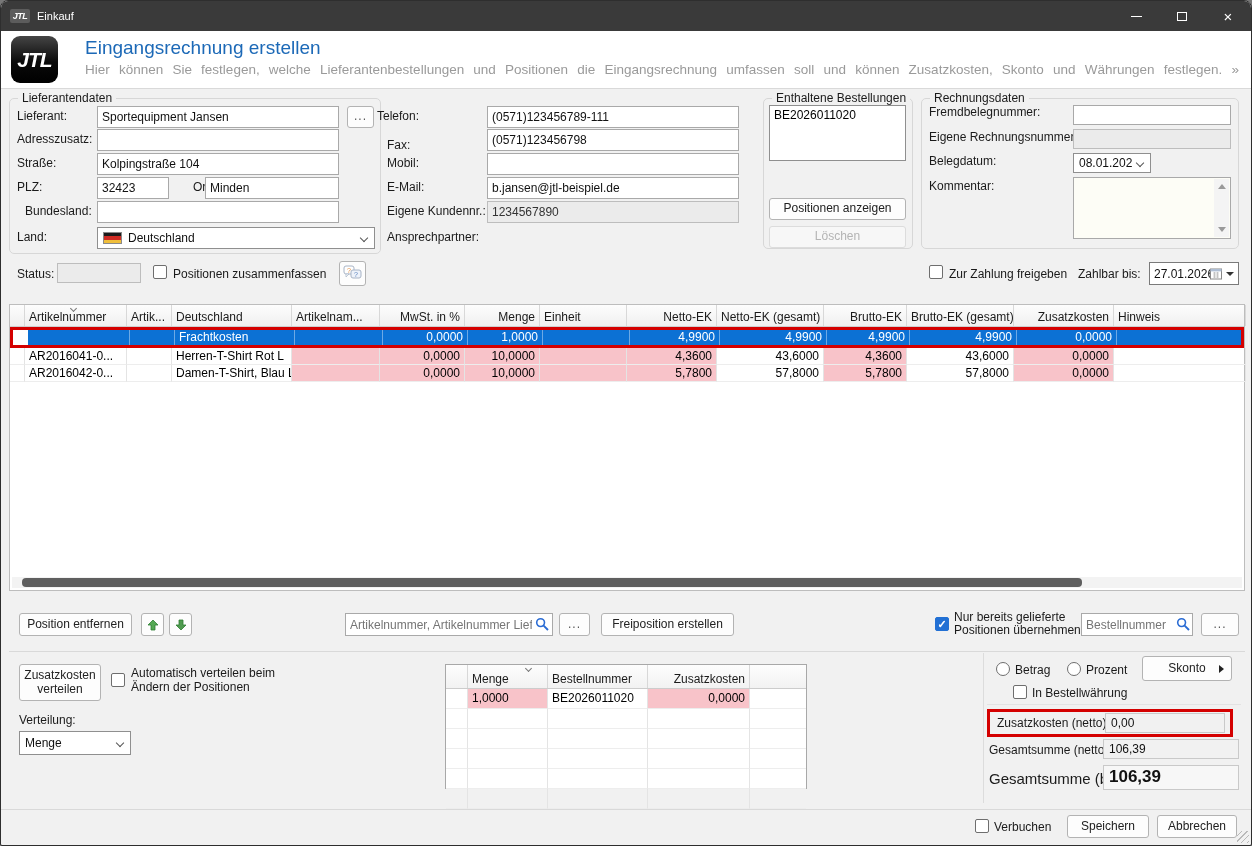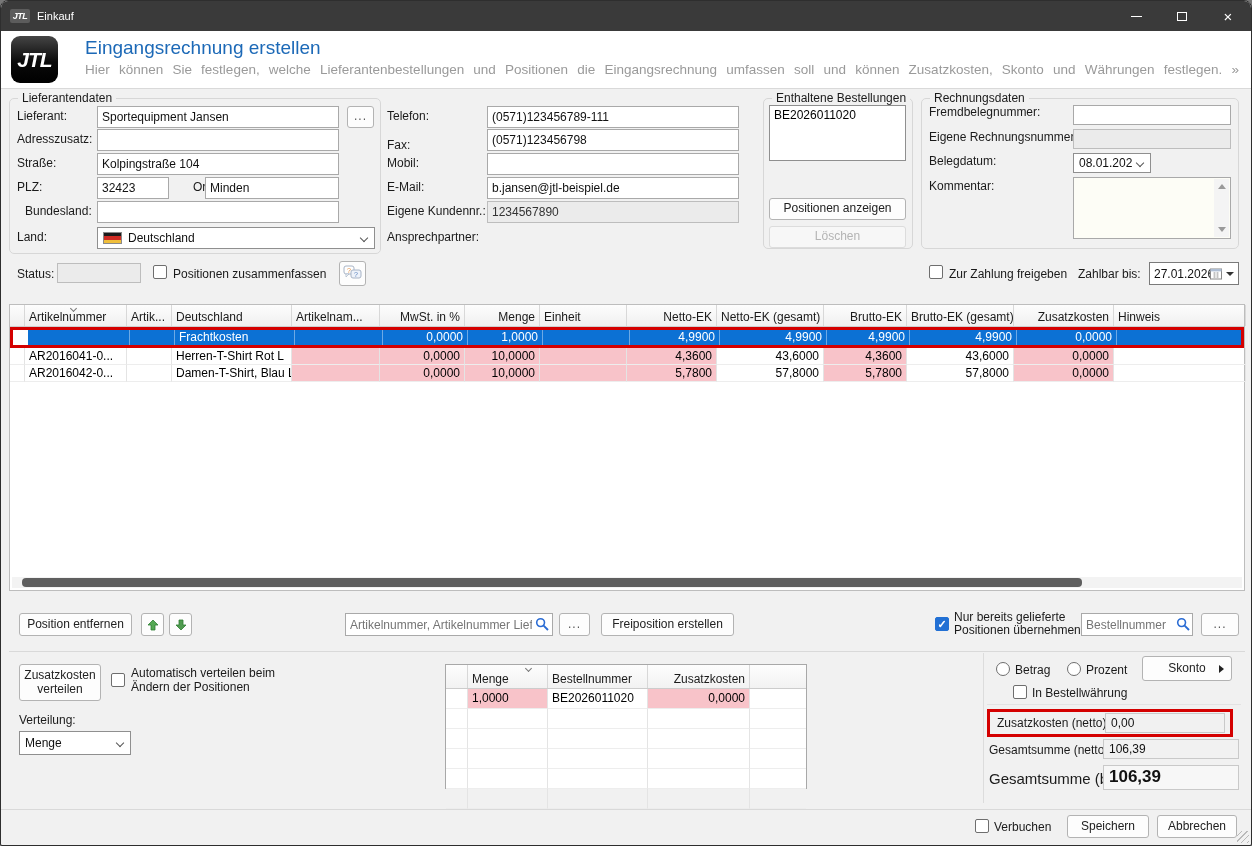--- a/index.html
+++ b/index.html
@@ -133,21 +133,21 @@
   <span class="lbl" style="left:192px;top:179px;">Ort:</span>
   <input class="fld" style="left: 204px; top: 176px; width: 134px;" value="Minden">
   <span class="lbl" style="left:24px;top:203px;">Bundesland:</span>
   <input class="fld" style="left: 96px; top: 200px; width: 242px;" value="">
   <span class="lbl" style="left:16px;top:229px;">Land:</span>
   <div class="combo" style="left:96px;top:226px;width:278px;">
     <span class="flag"></span><span>Deutschland</span>
     <i class="chev"></i>
   </div>
 
-  <span class="lbl" style="left:386px;top:108px;">Telefon:</span>
+  <span class="lbl" style="left:376px;top:108px;">Telefon:</span>
   <input class="fld" style="left: 486px; top: 105px; width: 252px;" value="(0571)123456789-111">
   <span class="lbl" style="left:386px;top:131px;margin-top:6px;">Fax:</span>
   <input class="fld" style="left: 486px; top: 128px; width: 252px;" value="(0571)123456798">
   <span class="lbl" style="left:386px;top:155px;">Mobil:</span>
   <input class="fld" style="left: 486px; top: 152px; width: 252px;" value="">
   <span class="lbl" style="left:386px;top:179px;">E-Mail:</span>
   <input class="fld" style="left: 486px; top: 176px; width: 252px;" value="b.jansen@jtl-beispiel.de">
   <span class="lbl" style="left:386px;top:203px;">Eigene Kundennr.:</span>
   <input class="fld ro" style="left: 486px; top: 200px; width: 252px;" readonly="" value="1234567890">
   <span class="lbl" style="left:386px;top:229px;">Ansprechpartner:</span>

